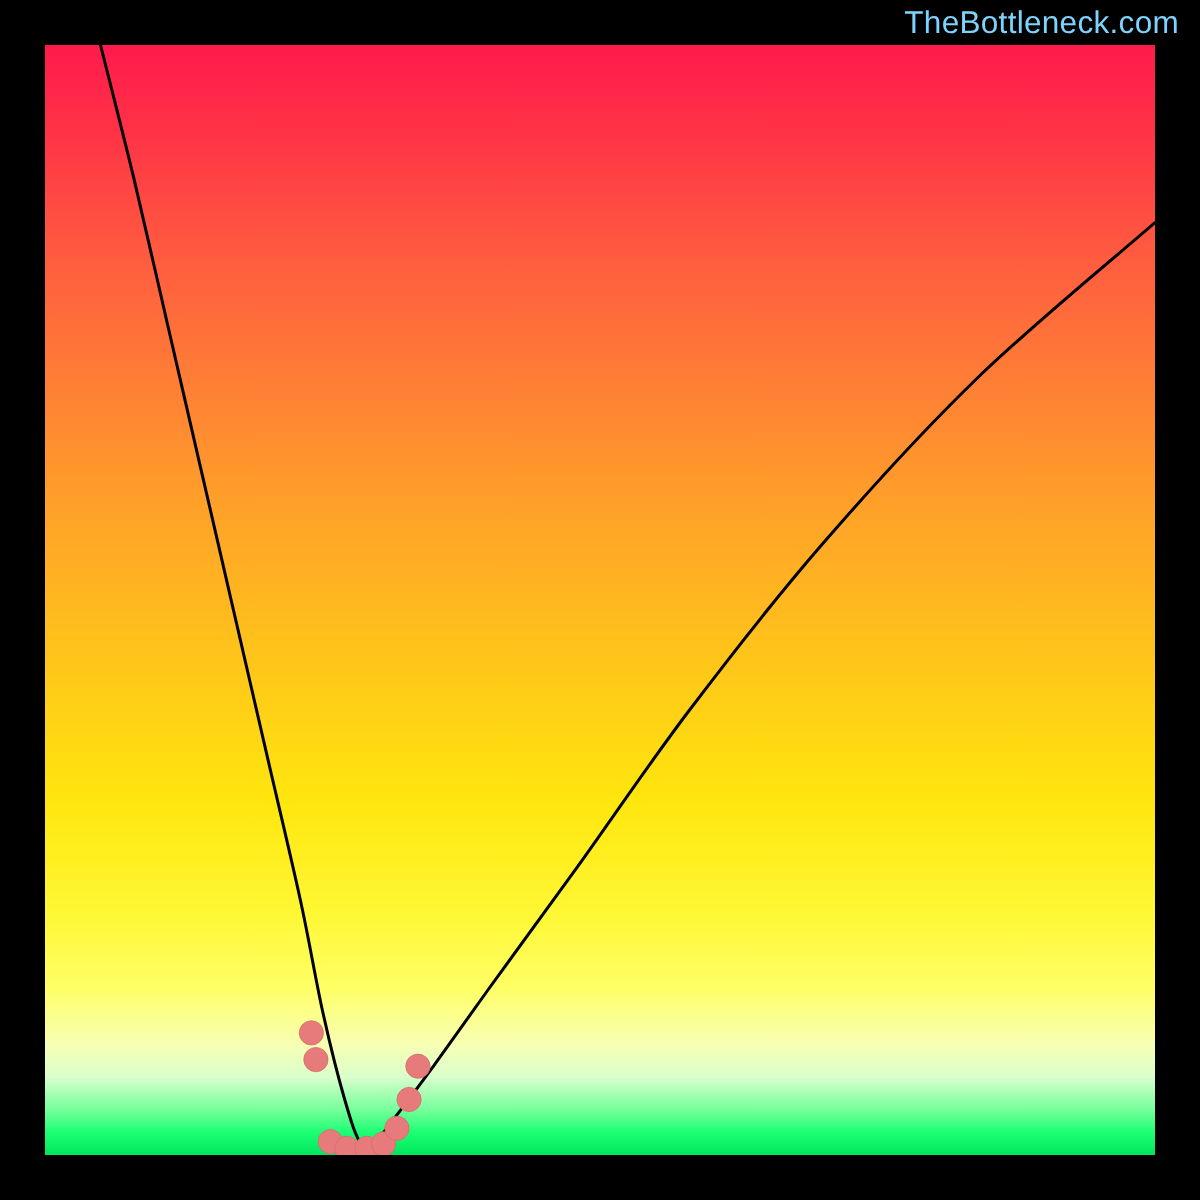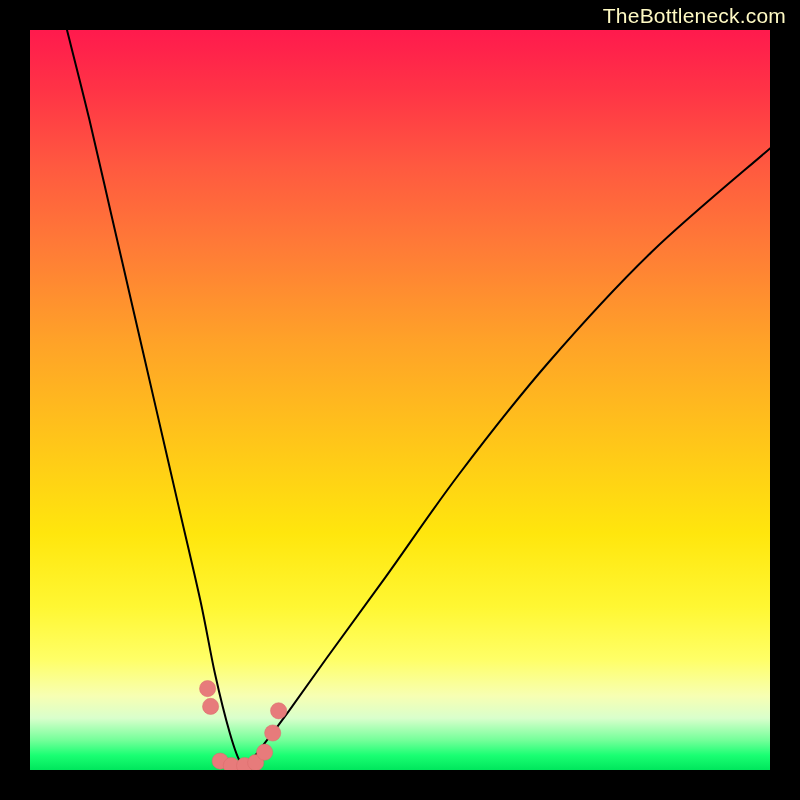--- a/index.html
+++ b/index.html
@@ -42,21 +42,21 @@
       #d9ffcc 93%,
       #73ff99 96%,
       #1aff73 98%,
       #00e65c 100%
     );
   }
   .watermark {
     position: absolute;
     top: 4px;
     right: 14px;
-    color: #fef9c3;
+    color: #7dd3fc;
     font-size: 21px;
     font-weight: 400;
     letter-spacing: 0.2px;
   }
   svg.curve {
     position: absolute;
     inset: 0;
   }
 </style>
 </head>

